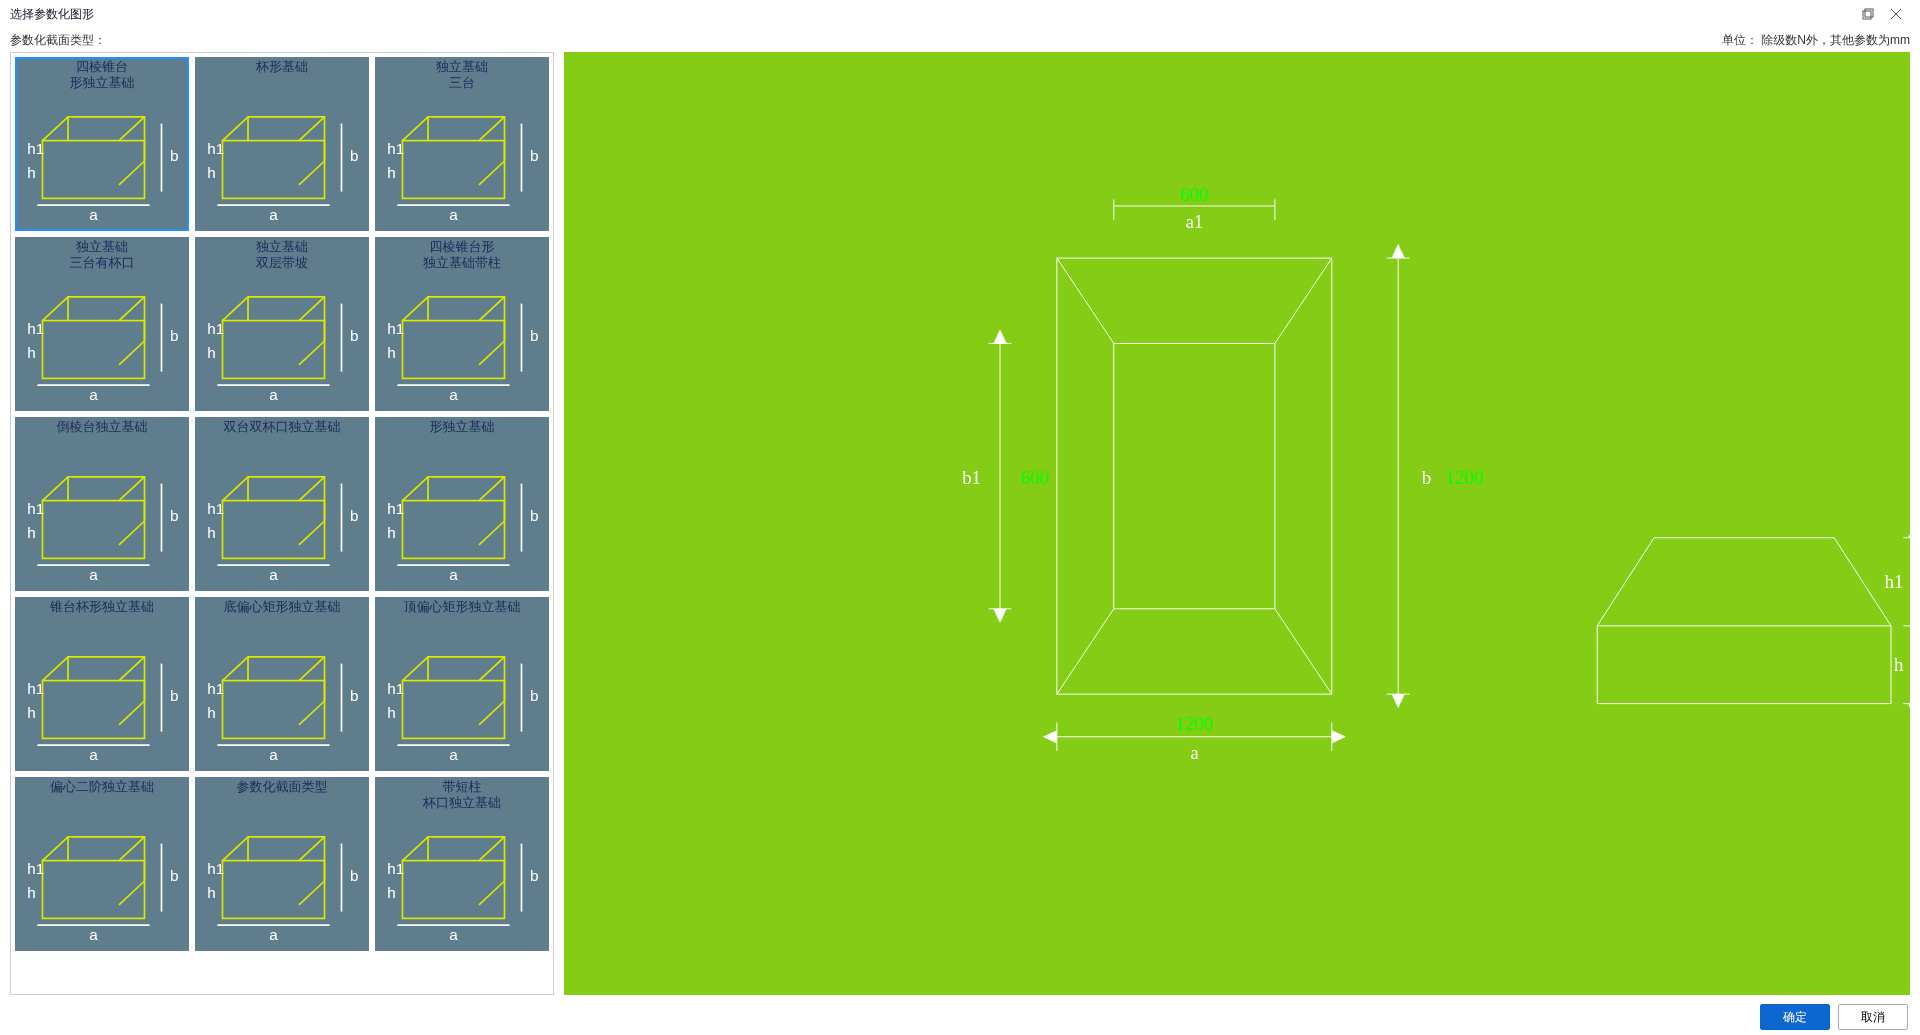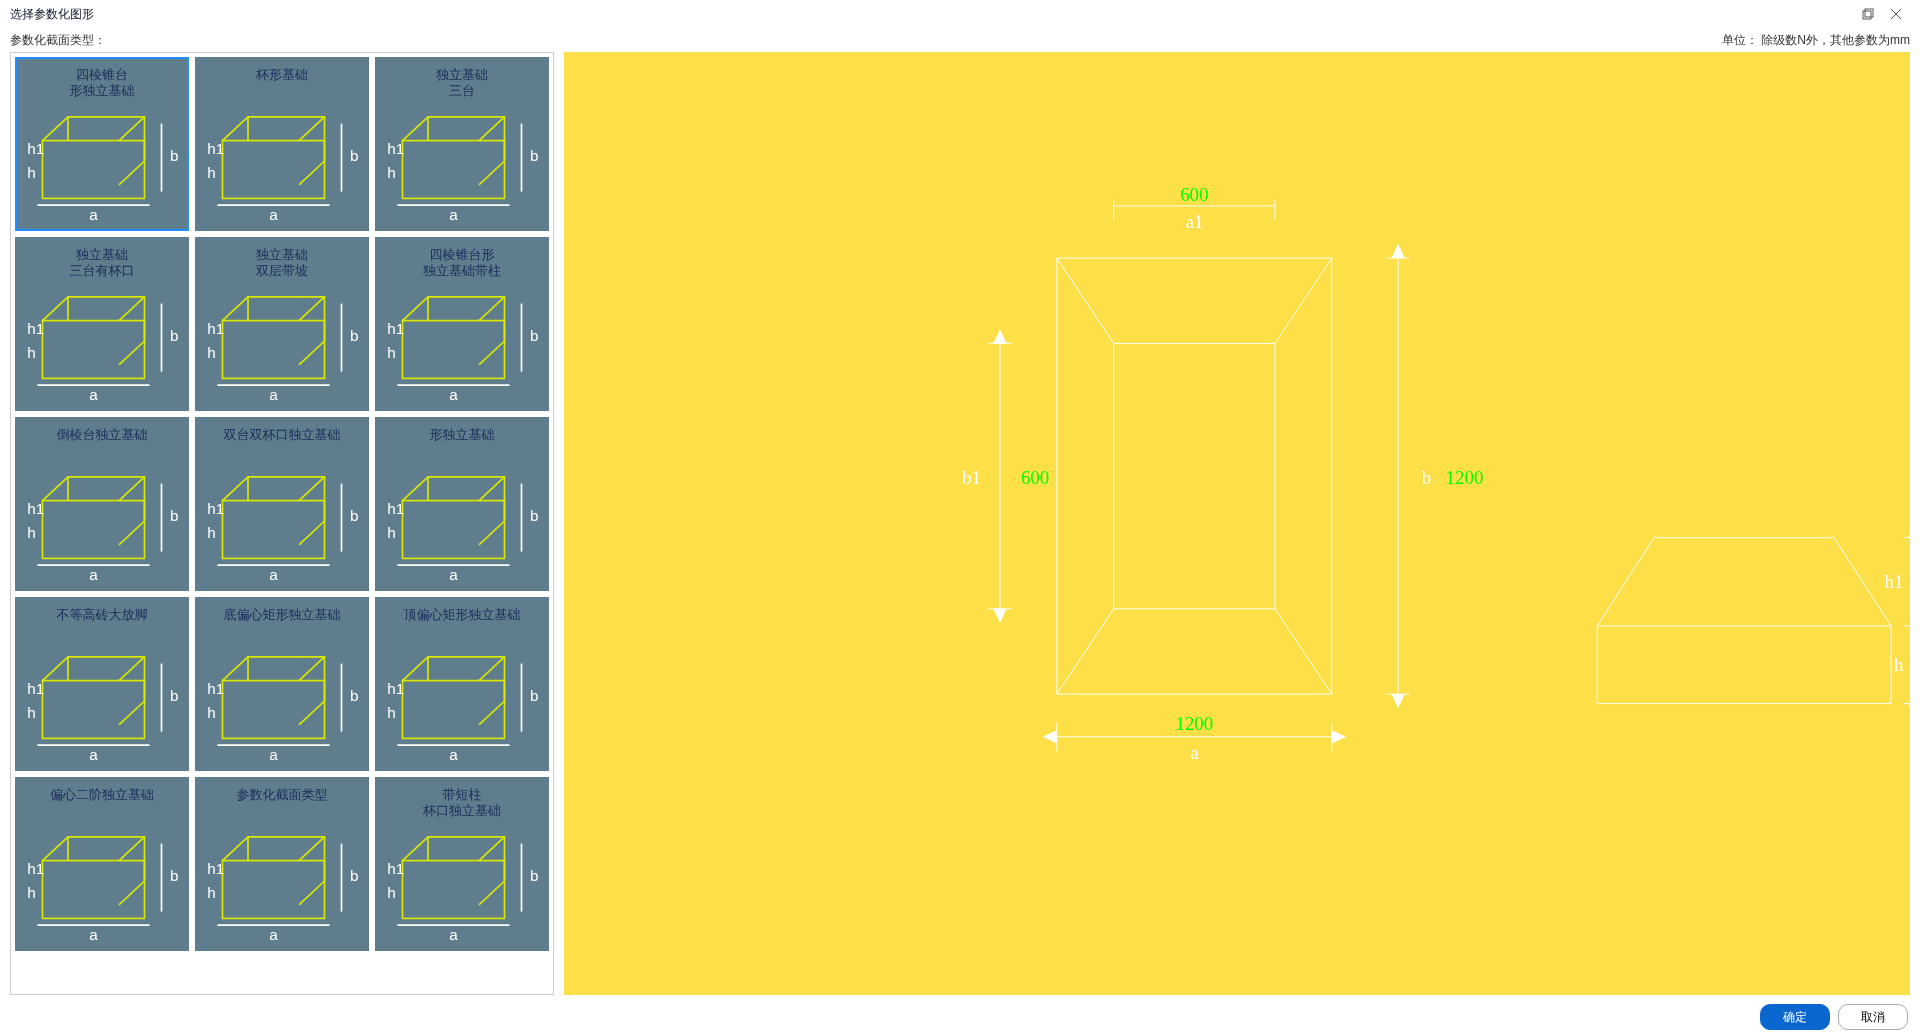--- a/index.html
+++ b/index.html
@@ -63,60 +63,60 @@
   aspect-ratio: 1/1;
   background: #5f7d8c;
   border: 2px solid transparent;
   position: relative;
   cursor: pointer;
   overflow: hidden;
 }
 .thumb.selected { border-color: #1e90ff; }
 .thumb .t-title {
   position: absolute;
-  top: 8px;
+  top: 0;
   left: 0; right: 0;
   text-align: center;
   font-size: 13px;
   color: #1a2a5a;
   line-height: 1.2;
 }
 .thumb svg { position: absolute; left:0; top:0; width:100%; height:100%; }
 .right-panel {
   flex: 1;
   display: flex;
   flex-direction: column;
   align-items: flex-end;
 }
 .unit-label {
   height: 24px;
   line-height: 24px;
   color: #333;
 }
 .canvas {
   flex: 1;
-  background: #fde047;
+  background: #84cc16;
   position: relative;
 }
 .footer {
   height: 36px;
   display: flex;
   justify-content: flex-end;
   align-items: center;
   gap: 8px;
   padding: 0 12px;
 }
 .btn {
   min-width: 70px;
   height: 26px;
   border: 1px solid #aaa;
   background: #fff;
   cursor: pointer;
   font-size: 12px;
-  border-radius: 10px;
+  border-radius: 2px;
 }
 .btn-primary { background: #0b67d0; color: #fff; border-color: #0b67d0; }
 .dim-text { font: 20px "SimSun", serif; }
 .dim-val { fill: #00ff00; }
 .dim-lbl { fill: #fff; }
 .grid-stroke { stroke: #fff; stroke-width: 1; fill: none; }
 .thumb-shape { stroke: #d8e800; stroke-width: 1; fill: none; }
 .thumb-txt { fill: #fff; font-size: 9px; }
 </style>
 </head>
@@ -273,21 +273,21 @@
     <line x1="75" y1="34" x2="60" y2="48" class="thumb-shape"></line>
     <line x1="12" y1="86" x2="78" y2="86" stroke="#fff" stroke-width="1"></line>
     <text x="45" y="95" text-anchor="middle" class="thumb-txt">a</text>
     <line x1="85" y1="38" x2="85" y2="78" stroke="#fff" stroke-width="1"></line>
     <text x="90" y="60" class="thumb-txt">b</text>
     <text x="6" y="56" class="thumb-txt">h1</text>
     <text x="6" y="70" class="thumb-txt">h</text>
   </svg>
           </div>
           <div class="thumb">
-            <div class="t-title">不等高砖大放脚</div>
+            <div class="t-title">锥台杯形独立基础</div>
             <svg viewBox="0 0 100 100">
     <rect x="15" y="48" width="60" height="34" class="thumb-shape"></rect>
     <polyline points="15,48 30,34 75,34 75,60 60,74" class="thumb-shape"></polyline>
     <line x1="30" y1="34" x2="30" y2="48" class="thumb-shape"></line>
     <line x1="75" y1="34" x2="60" y2="48" class="thumb-shape"></line>
     <line x1="12" y1="86" x2="78" y2="86" stroke="#fff" stroke-width="1"></line>
     <text x="45" y="95" text-anchor="middle" class="thumb-txt">a</text>
     <line x1="85" y1="38" x2="85" y2="78" stroke="#fff" stroke-width="1"></line>
     <text x="90" y="60" class="thumb-txt">b</text>
     <text x="6" y="56" class="thumb-txt">h1</text>

